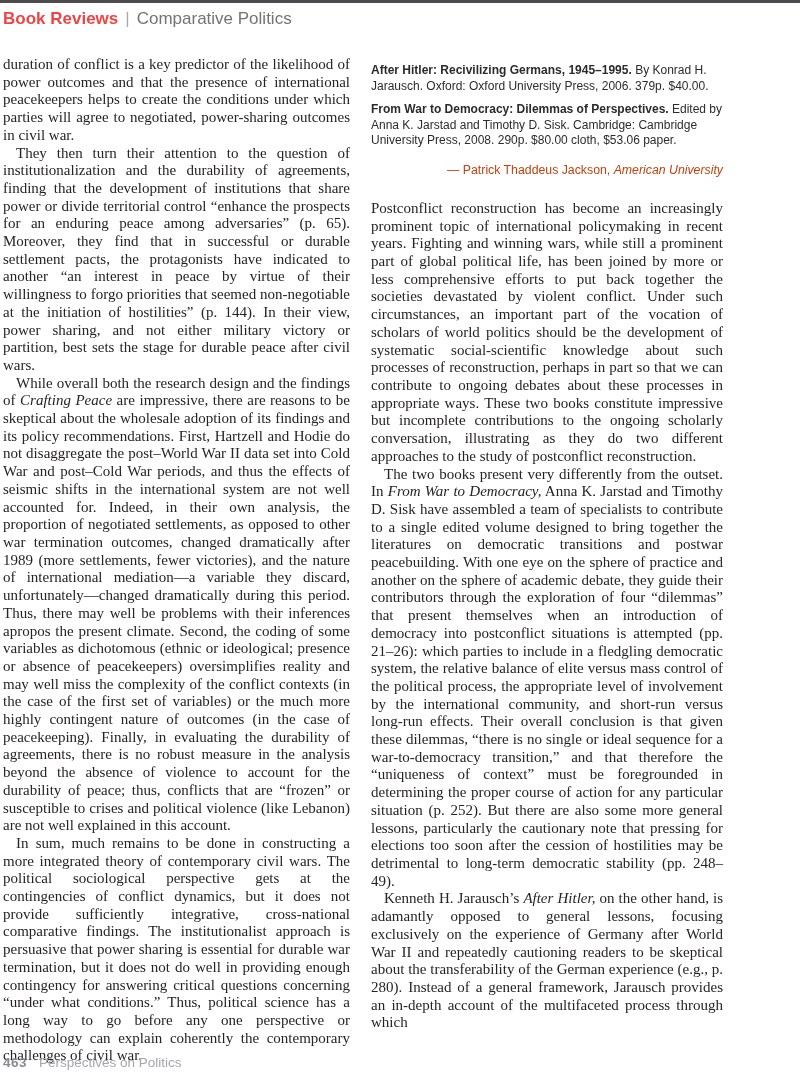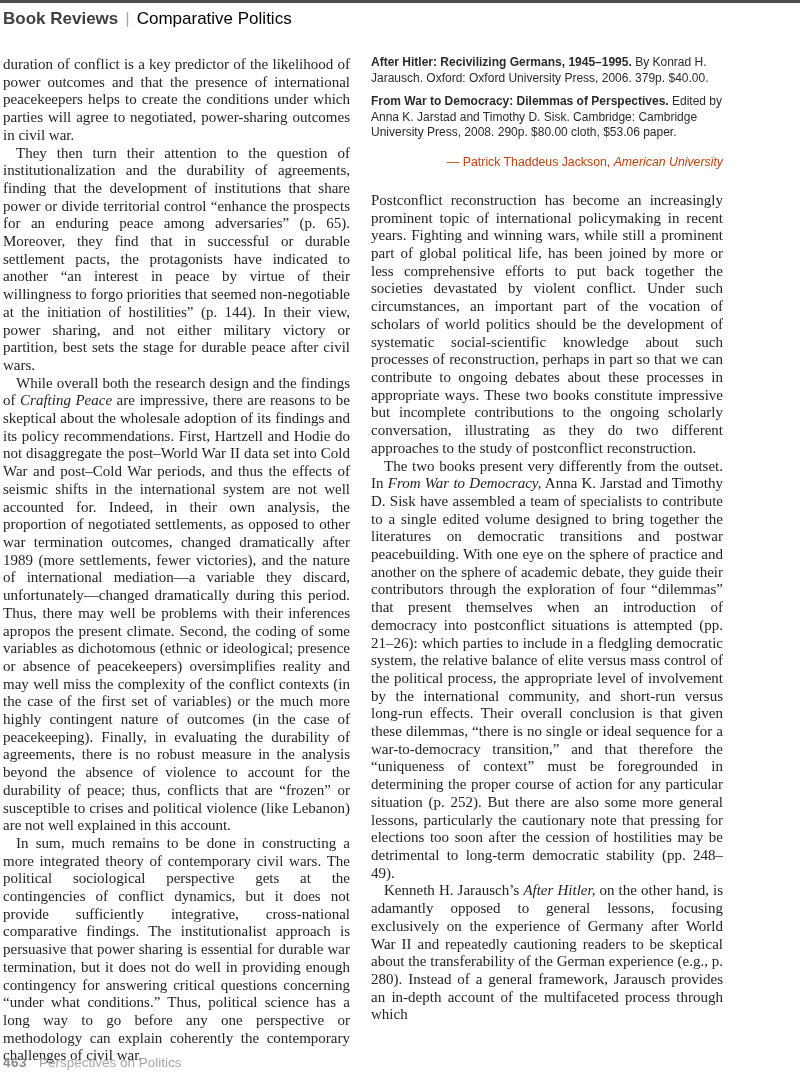--- a/index.html
+++ b/index.html
@@ -21,23 +21,23 @@
   }
   .running-head {
     position: absolute;
     top: 9px; left: 3px;
     font-family: "Liberation Sans", sans-serif;
     font-size: 17px;
     line-height: 20px;
     color: #8a8b8e;
     white-space: nowrap;
   }
-  .running-head .section { font-weight: bold; color: #404040; }
+  .running-head .section { font-weight: bold; color: #ef4444; }
   .running-head .sep { font-weight: 400; color: #a9aaad; padding: 0 7px; }
-  .running-head .subsection { font-weight: 400; color: #000000; }
+  .running-head .subsection { font-weight: 400; color: #737373; }
 
   .col-left {
     position: absolute;
     left: 3px; top: 56px;
     width: 347px;
   }
   .col-right {
     position: absolute;
     left: 371px; top: 55px;
     width: 352px;
@@ -57,20 +57,21 @@
 
   .citation-block {
     font-family: "Liberation Sans", sans-serif;
     color: #2b2b2d;
   }
   .citation-entry {
     font-size: 12px;
     line-height: 15.6px;
     margin-bottom: 8px;
     text-align: left;
+    margin-top: 8px;
   }
   .book-title { font-weight: bold; }
   .citation-entry.second { margin-bottom: 2px; }
   .doi-line {
     font-size: 10px;
     line-height: 13px;
     color: #3a3a3c;
   }
   .attribution {
     margin-top: 14px;

